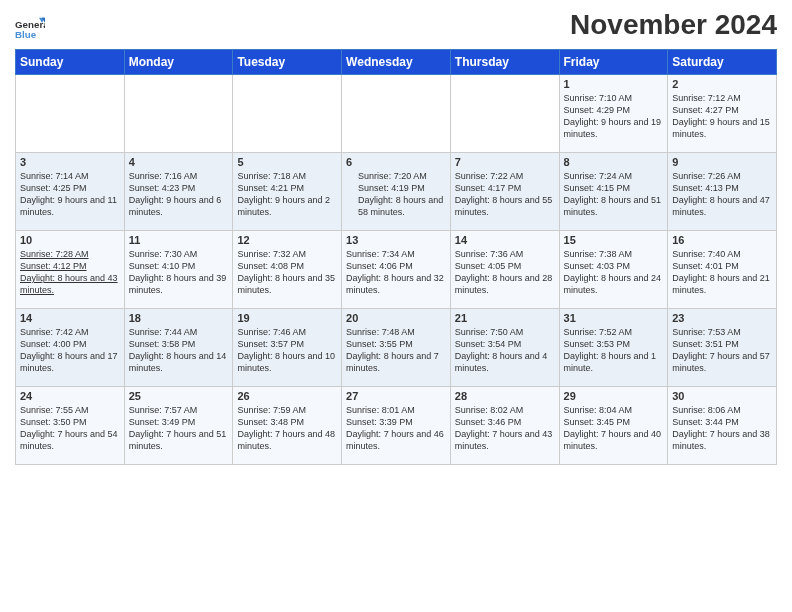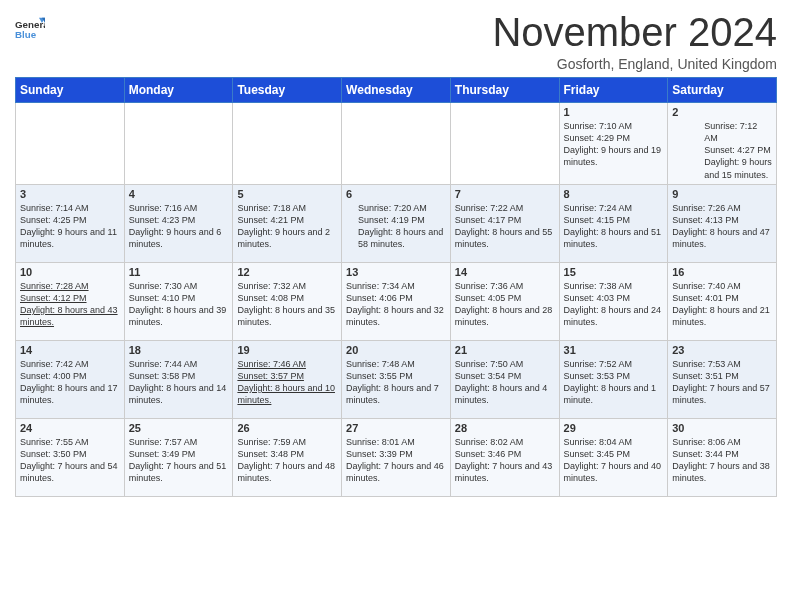--- a/index.html
+++ b/index.html
@@ -27,22 +27,22 @@
       margin-top: 4px;
     }
     .logo-icon {
       width: 30px;
       height: 30px;
     }
     .title-block {
       text-align: right;
     }
     .month-title {
-      font-size: 40px;
-      font-weight: normal;
+      font-size: 28px;
+      font-weight: bold;
       color: #333;
       line-height: 1.1;
     }
     .location {
       font-size: 14px;
       color: #555;
       margin-top: 2px;
     }
     .calendar {
       width: 100%;
@@ -97,21 +97,20 @@
     <div class="logo">
       <svg class="logo-icon" viewBox="0 0 40 40" xmlns="http://www.w3.org/2000/svg">
         <text x="0" y="18" font-size="13" font-weight="bold" fill="#333" font-family="Arial">General</text>
         <text x="0" y="32" font-size="13" font-weight="bold" fill="#4a90d9" font-family="Arial">Blue</text>
         <polygon points="32,5 40,5 36,12" fill="#4a90d9"></polygon>
         <polygon points="36,5 40,5 40,12" fill="#2a6db5"></polygon>
       </svg>
     </div>
     <div class="title-block">
       <div class="month-title">November 2024</div>
-      <div class="location">Gosforth, England, United Kingdom</div>
     </div>
   </div>
 
   <table class="calendar">
     <thead>
       <tr>
         <th>Sunday</th>
         <th>Monday</th>
         <th>Tuesday</th>
         <th>Wednesday</th>
@@ -128,21 +127,21 @@
           <td class="empty"></td>
           <td class="empty"></td>
           <td>
             <span class="day-number">1</span>
             <div class="day-info" style="white-space: pre-line;">Sunrise: 7:10 AM
 Sunset: 4:29 PM
 Daylight: 9 hours and 19 minutes.</div>
           </td>
           <td>
             <span class="day-number">2</span>
-            <div class="day-info" style="white-space: pre-line; margin-left: 32px;">Sunrise: 7:12 AM
+            <div class="day-info" style="white-space: pre-line;">Sunrise: 7:12 AM
 Sunset: 4:27 PM
 Daylight: 9 hours and 15 minutes.</div>
           </td>
         </tr>
         <tr>
           <td>
             <span class="day-number">3</span>
             <div class="day-info" style="white-space: pre-line;">Sunrise: 7:14 AM
 Sunset: 4:25 PM
 Daylight: 9 hours and 11 minutes.</div>
@@ -236,21 +235,21 @@
 Daylight: 8 hours and 17 minutes.</div>
           </td>
           <td>
             <span class="day-number">18</span>
             <div class="day-info" style="white-space: pre-line;">Sunrise: 7:44 AM
 Sunset: 3:58 PM
 Daylight: 8 hours and 14 minutes.</div>
           </td>
           <td>
             <span class="day-number">19</span>
-            <div class="day-info" style="white-space: pre-line; text-decoration: underline;">Sunrise: 7:46 AM
+            <div class="day-info" style="white-space: pre-line;">Sunrise: 7:46 AM
 Sunset: 3:57 PM
 Daylight: 8 hours and 10 minutes.</div>
           </td>
           <td>
             <span class="day-number">20</span>
             <div class="day-info" style="white-space: pre-line;">Sunrise: 7:48 AM
 Sunset: 3:55 PM
 Daylight: 8 hours and 7 minutes.</div>
           </td>
           <td>

